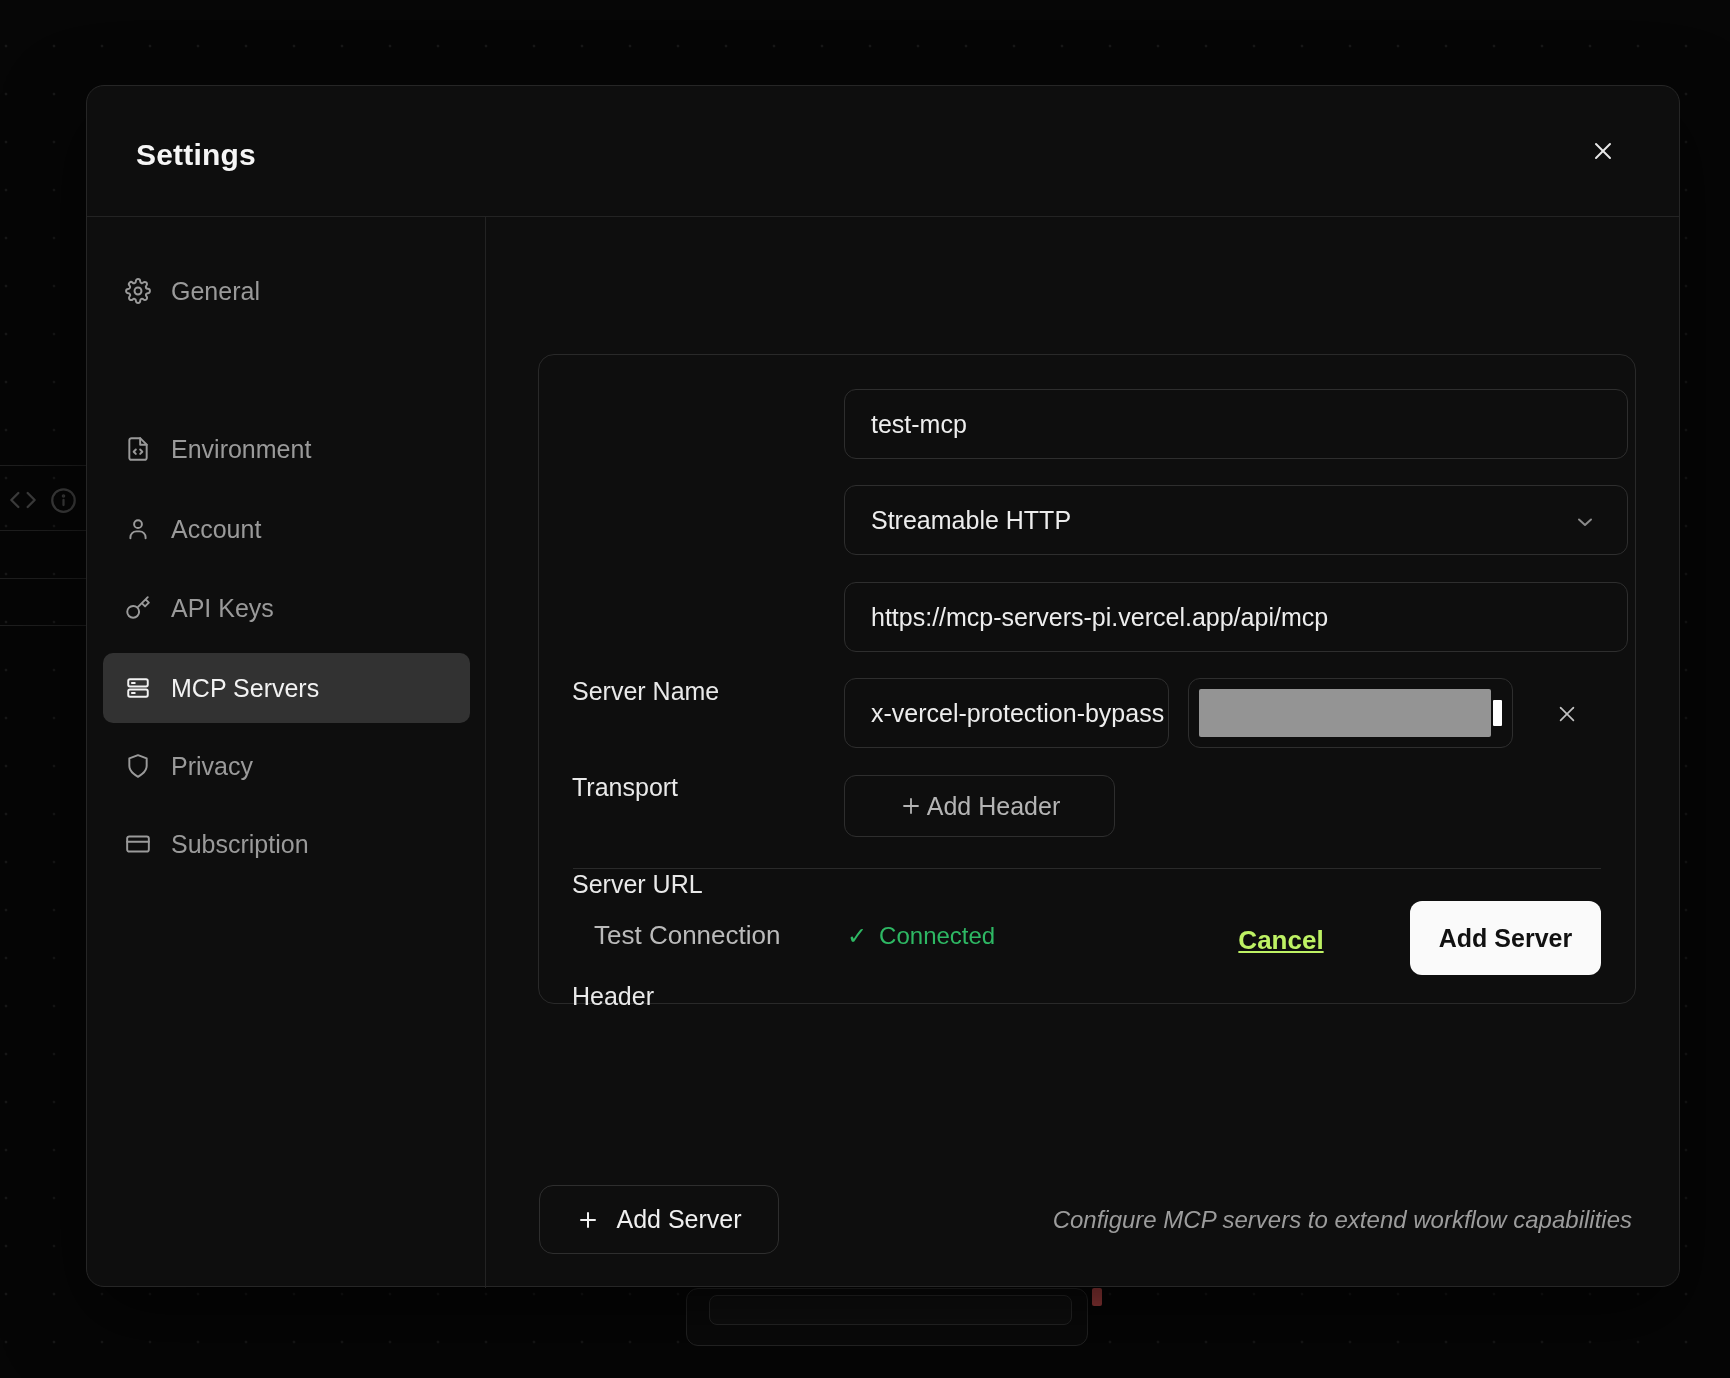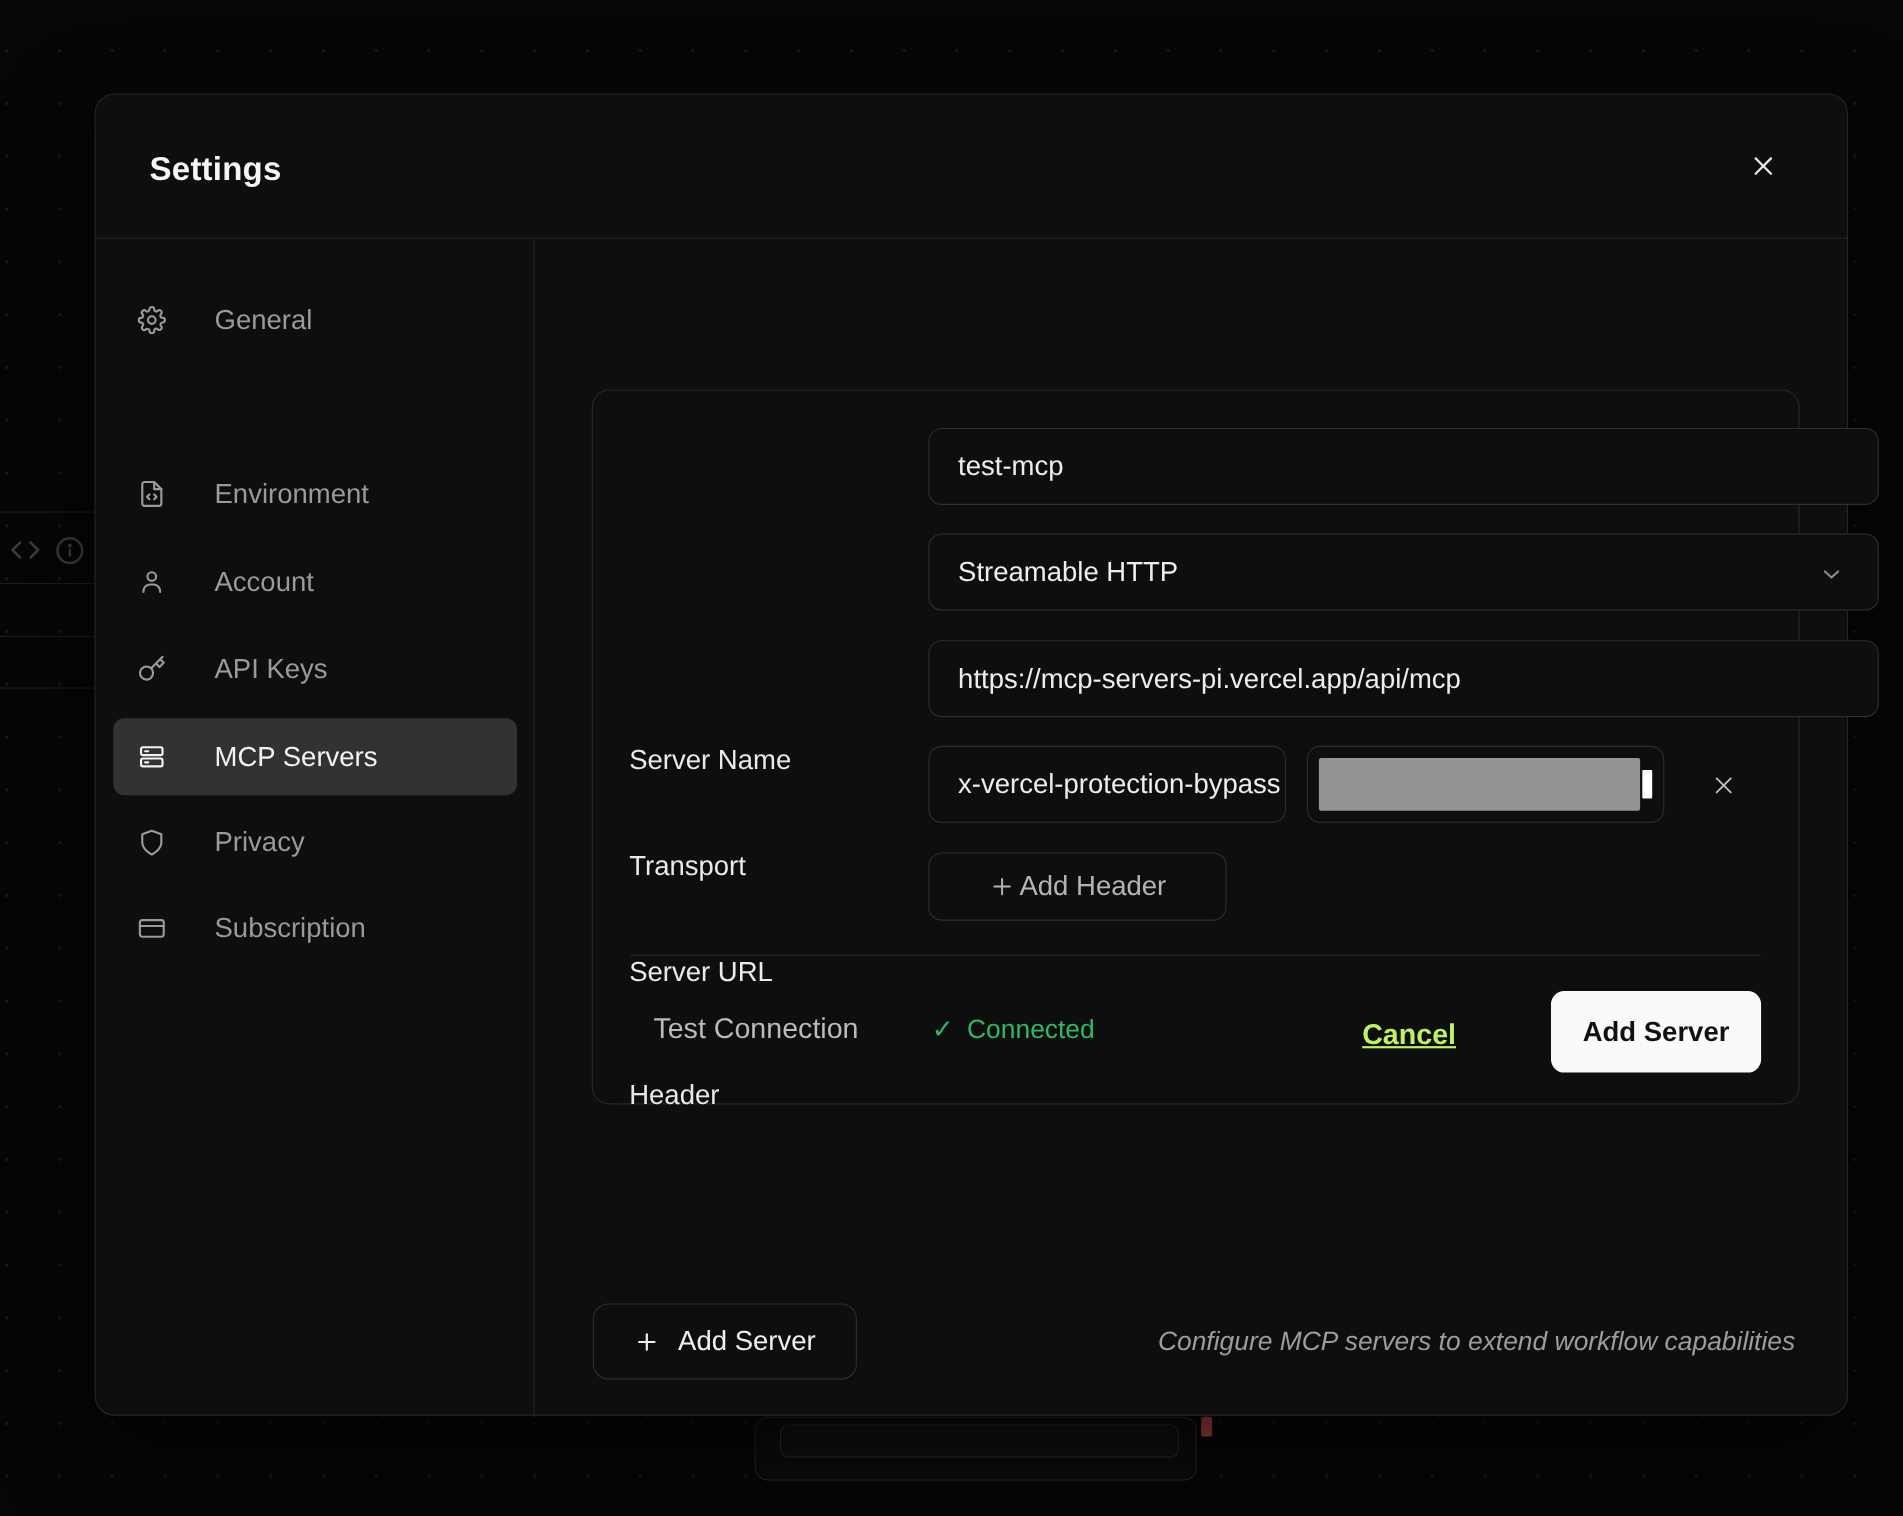--- a/index.html
+++ b/index.html
@@ -38,38 +38,38 @@
   .modal-title{ position:absolute; left:49px; top:52px; font-size:30px; font-weight:700;
     letter-spacing:.2px; color:#f5f5f5; }
   .close-btn{ position:absolute; left:1502px; top:51px; width:28px; height:28px;
     display:flex; align-items:center; justify-content:center; color:#e8e8e8; cursor:pointer; }
   .modal-header-divider{ position:absolute; left:0; top:130px; width:100%; height:1px; background:#232323; }
 
   
   .sidebar{ position:absolute; left:0; top:131px; width:399px; height:1071px;
     border-right:1px solid #232323; }
   .side-item{ position:absolute; left:16px; width:367px; height:56px; border-radius:10px;
-    display:flex; align-items:center; gap:44px; padding-left:22px;
+    display:flex; align-items:center; gap:20px; padding-left:22px;
     color:#9a9a9a; font-size:25px; font-weight:500; cursor:pointer; }
   .side-item .icn{ width:26px; height:26px; flex:0 0 26px; display:flex; }
   .side-item.selected{ background:#323232; color:#f2f2f2; height:70px; }
 
   
   .search-box{ position:absolute; left:449px; top:163px; width:447px; height:70px;
     background:#0f0f0f; border:1px solid #2c2c2c; border-radius:14px; }
   .search-box .icn{ position:absolute; left:30px; top:23px; color:#8f8f8f; }
   .search-input{ position:absolute; left:75px; top:0; width:360px; height:68px;
     background:transparent; border:none; outline:none; color:#e6e6e6; font-size:25px;
     font-family:inherit; }
   .search-input::placeholder{ color:#7c7c7c; }
 
   .card{ position:absolute; left:451px; top:268px; width:1098px; height:650px;
     border:1px solid #292929; border-radius:16px; }
   .row-label{ position:absolute; left:33px; font-size:25px; color:#e9e9e9; }
-  .field{ position:absolute; left:305px; width:864px; height:70px;
+  .field{ position:absolute; left:305px; width:784px; height:70px;
     background:#0e0e0e; border:1px solid #2e2e2e; border-radius:12px;
     display:flex; align-items:center; padding:0 26px; font-size:25px; color:#ededed;
     white-space:nowrap; overflow:hidden; }
   .select .chev{ position:absolute; right:30px; top:24px; color:#8a8a8a; }
   .field.small{ width:325px; }
   .hdr-value{ left:649px; padding:0 10px; }
   .mask-bar{ width:296px; height:48px; background:#949494; border-radius:2px; }
   .mask-tail{ width:9px; height:26px; background:#ffffff; margin-left:2px; border-radius:1px; }
   .hdr-remove{ position:absolute; left:1014px; top:345px; width:28px; height:28px;
     display:flex; align-items:center; justify-content:center; color:#c2c2c2; cursor:pointer; }

